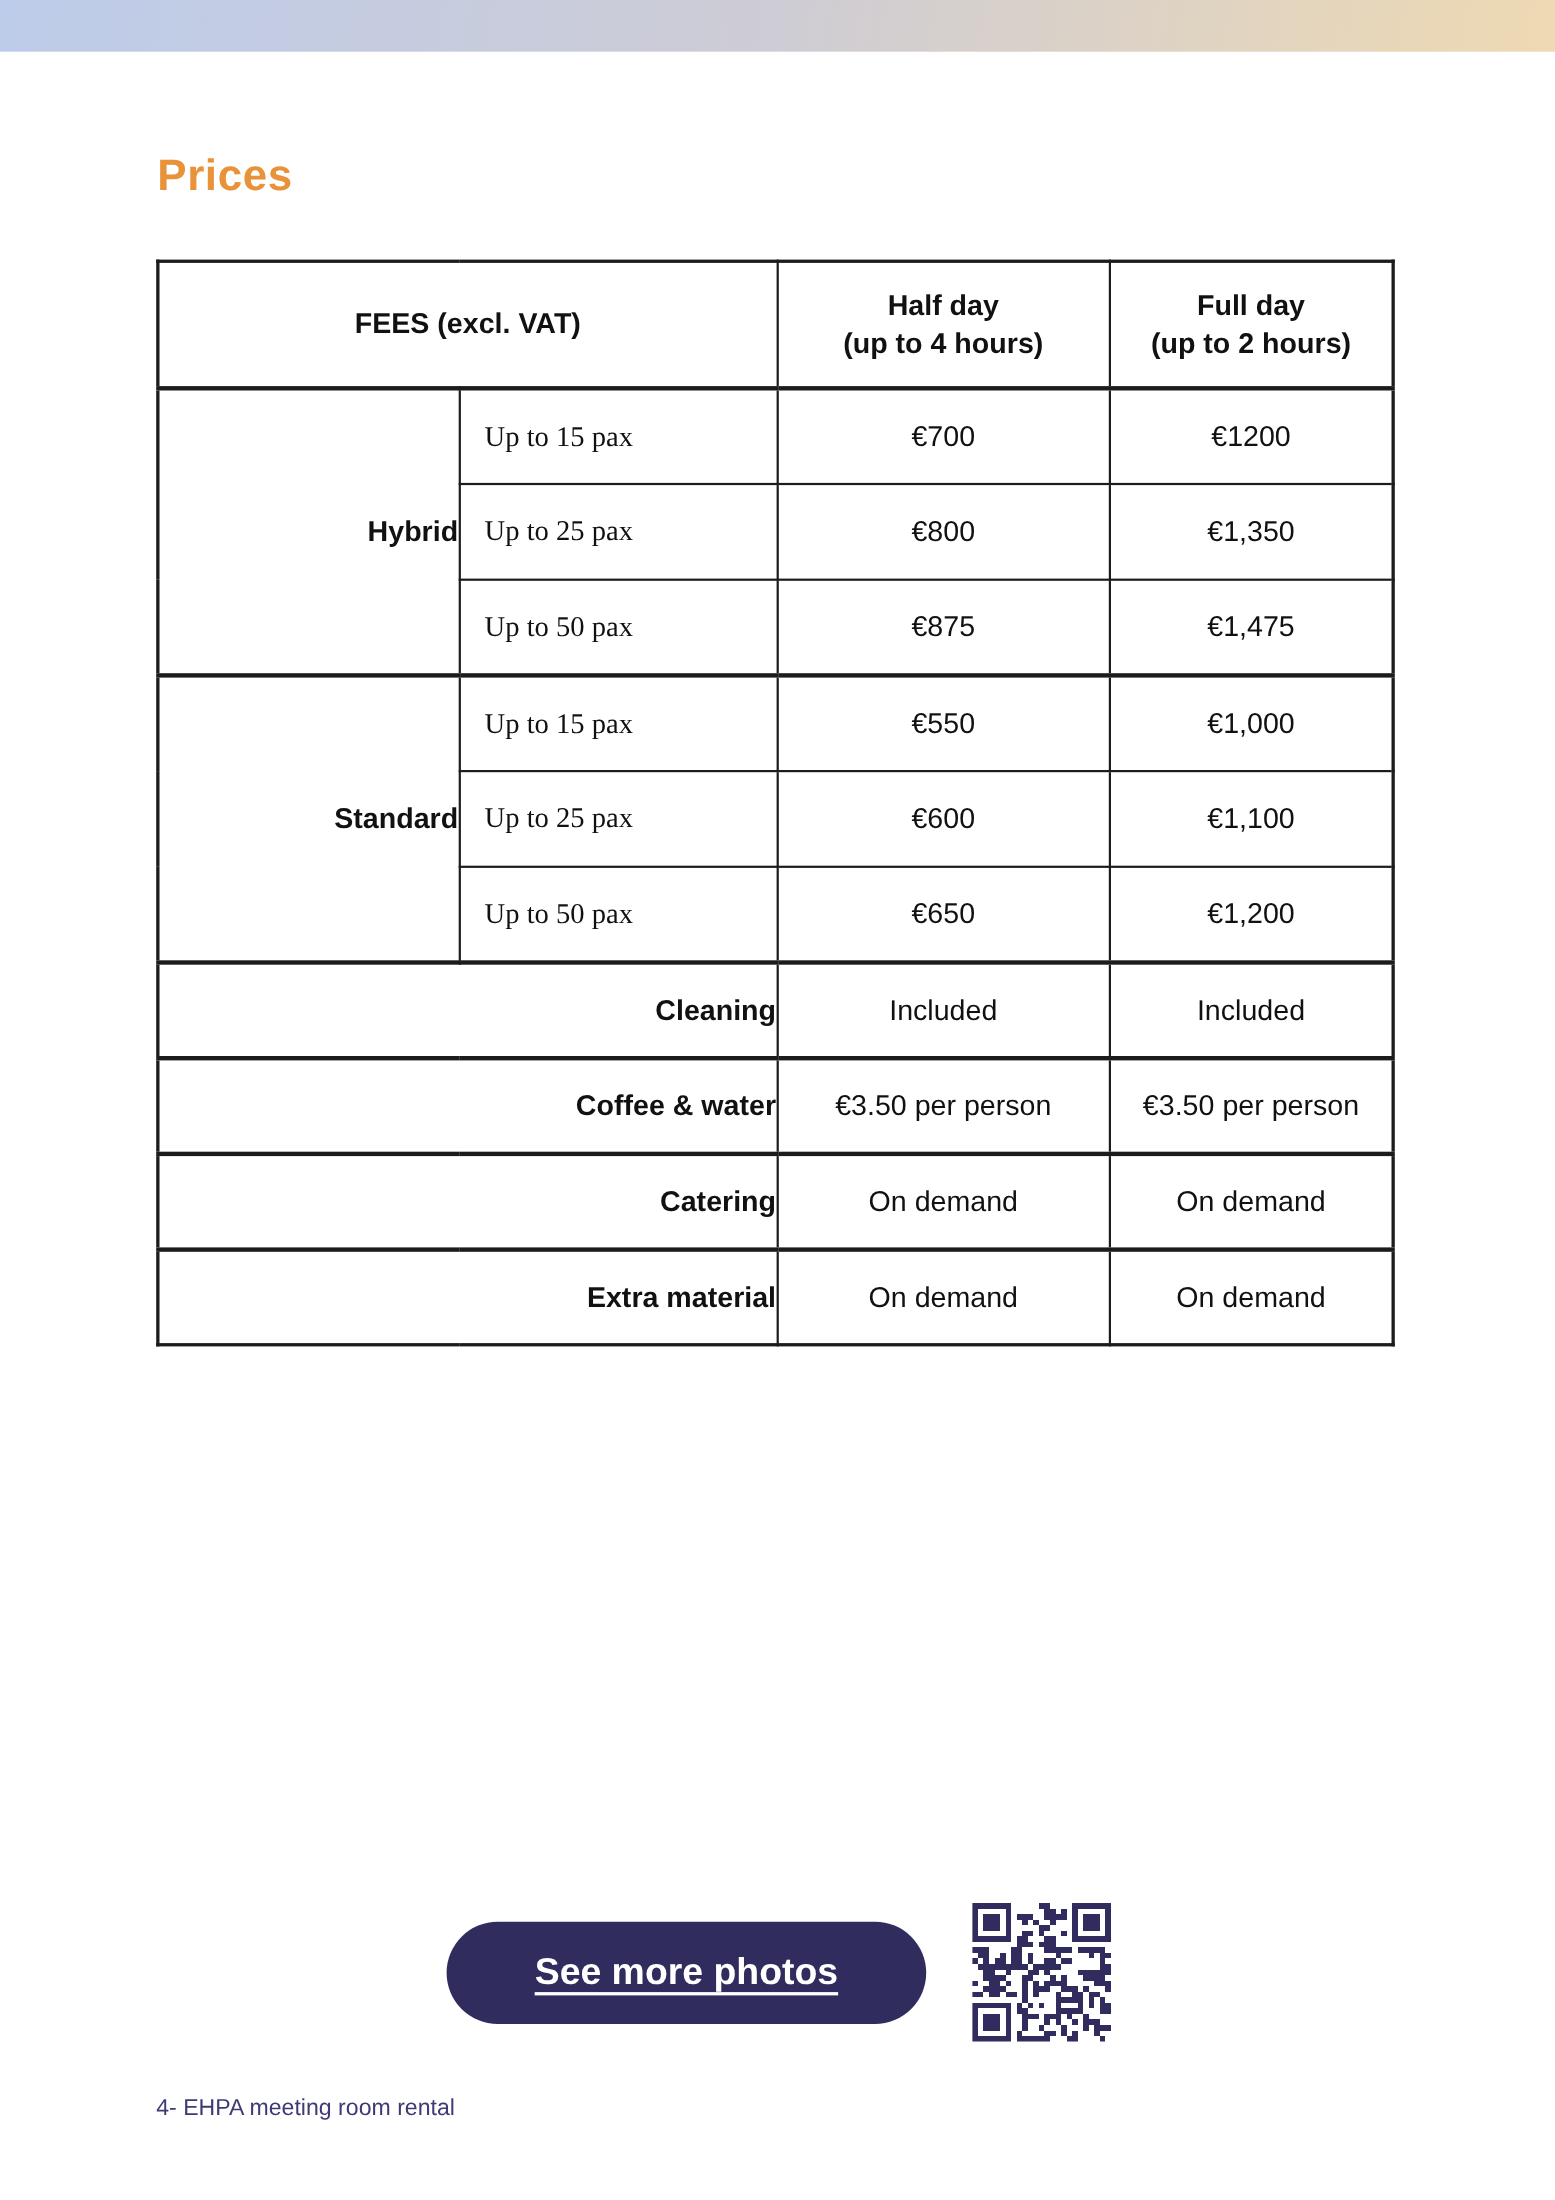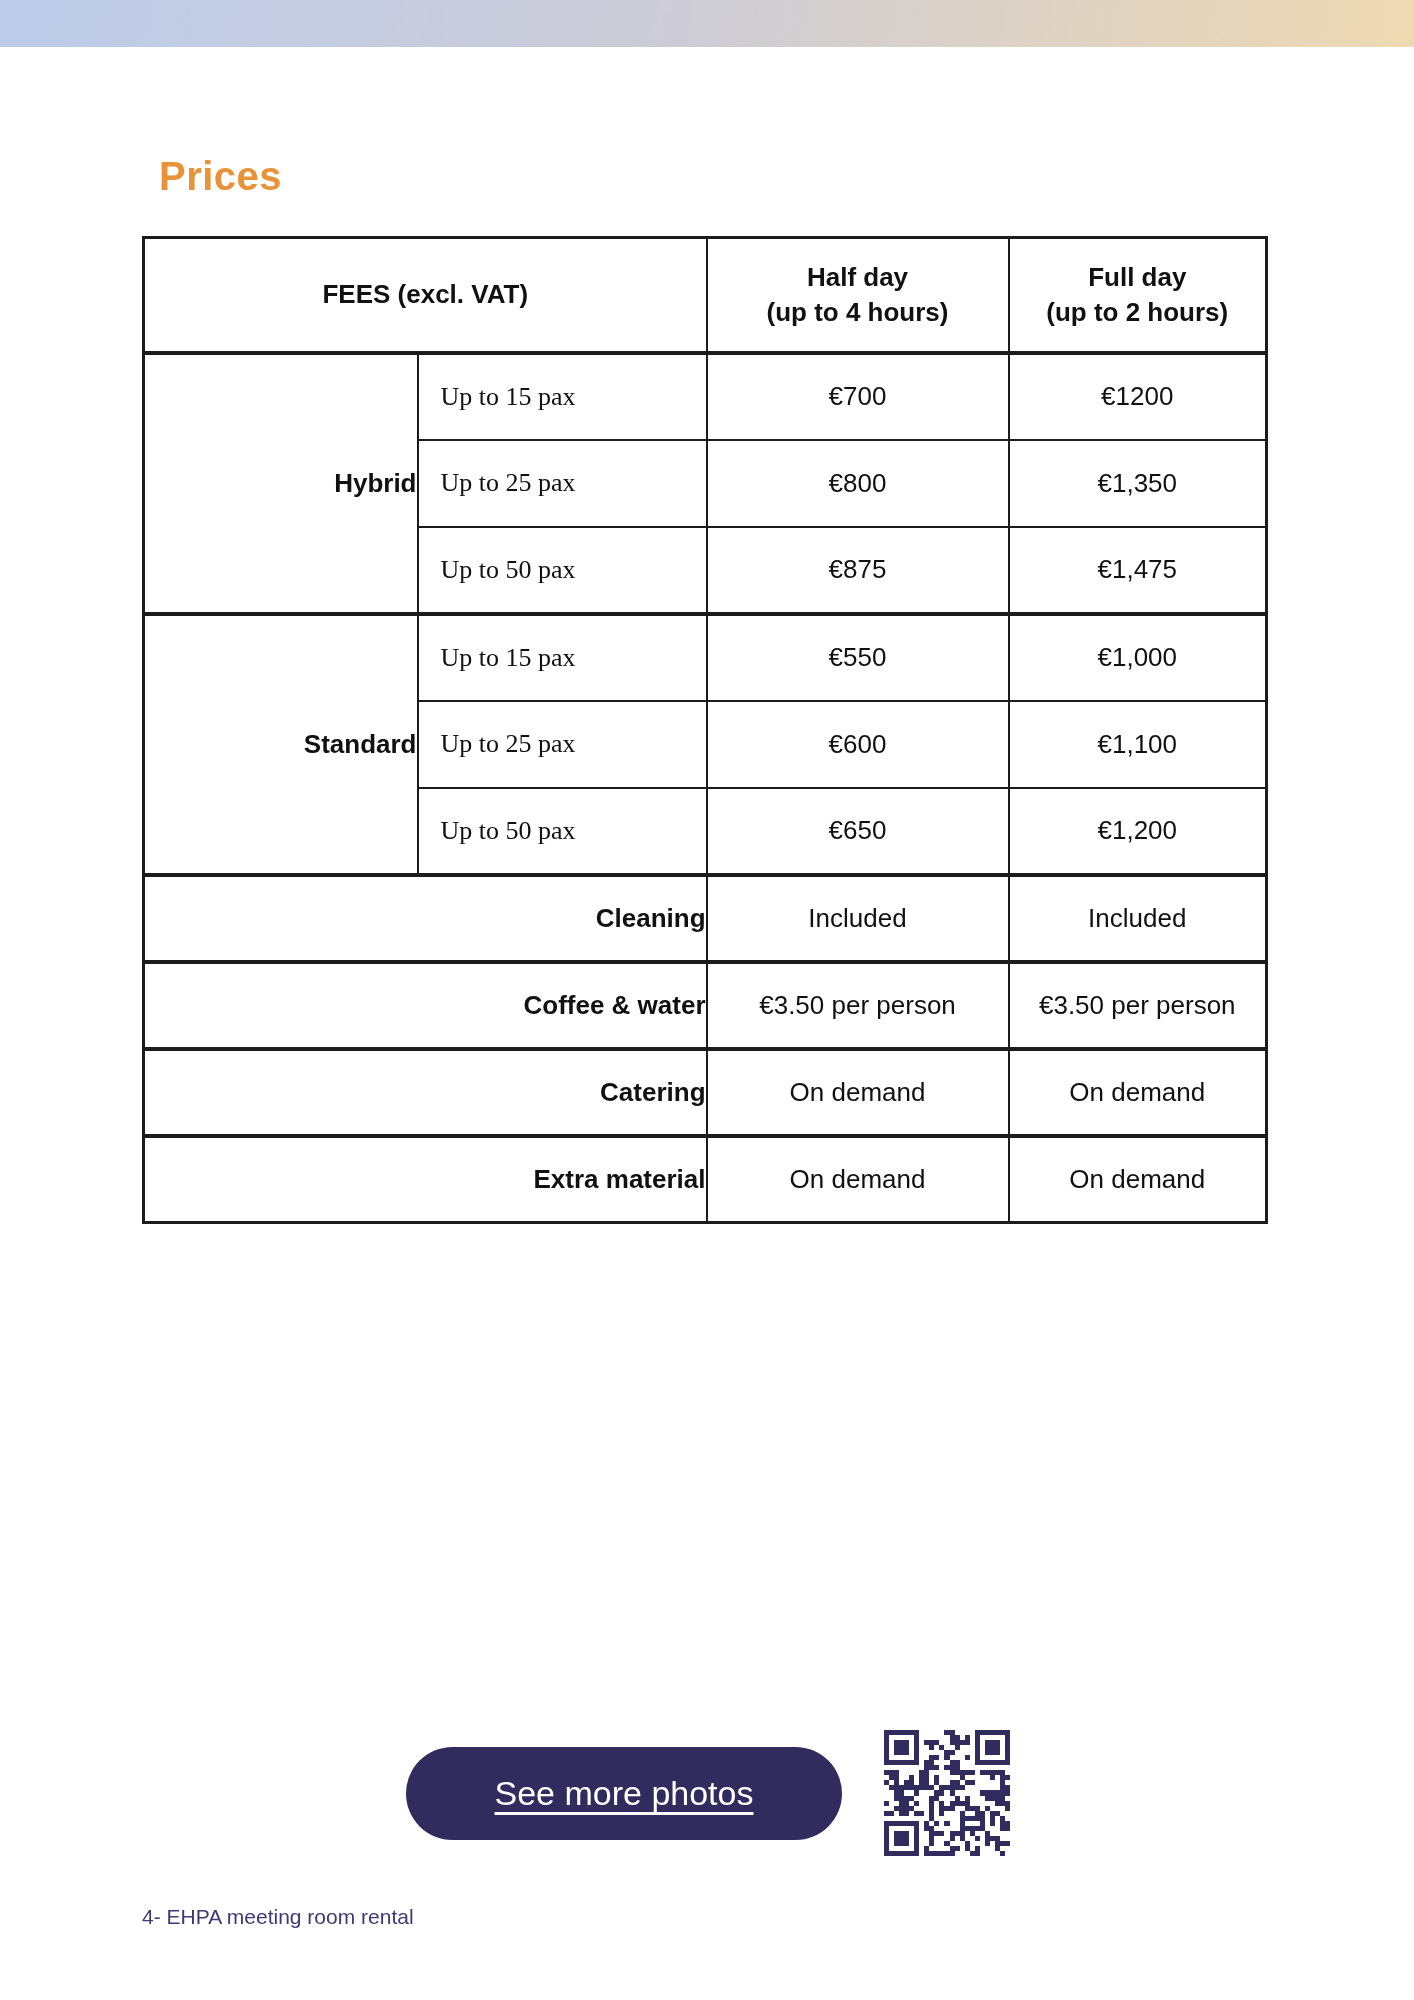--- a/index.html
+++ b/index.html
@@ -18,21 +18,21 @@
     position:relative;
     width:1414px;height:2000px;
     background:#ffffff;
     overflow:hidden;
   }
   .banner{
     position:absolute;left:0;top:0;width:1414px;height:47px;
     background:linear-gradient(100deg,var(--banner-blue) 0%,#cdccd6 48%,var(--banner-tan) 100%);
   }
   .title{
-    position:absolute;left:143px;top:138px;margin:16px;
+    position:absolute;left:143px;top:138px;margin:0;
     font-size:40px;font-weight:bold;color:var(--accent-orange);
     letter-spacing:0.5px;
   }
   table.fees-table{
     position:absolute;left:142px;top:236px;
     width:1123px;border-collapse:collapse;table-layout:fixed;
     border:3px solid var(--table-border);
     color:#111111;
   }
   .fees-table td{
@@ -59,21 +59,21 @@
   .note{
     position:absolute;left:143px;top:1278px;width:1150px;margin:0;
     font-size:29px;line-height:45px;color:var(--note-navy);
     white-space:pre-line;
   }
   .note b{font-weight:bold;}
   .cta{
     position:absolute;left:406px;top:1747px;width:436px;height:93px;
     background:var(--navy);border-radius:47px;
     display:flex;align-items:center;justify-content:center;
-    color:#ffffff;font-size:34px;font-weight:normal;
+    color:#ffffff;font-size:34px;font-weight:bold;
     text-decoration:underline;text-underline-offset:7px;text-decoration-thickness:3px;
     cursor:pointer;
   }
   .qr{
     position:absolute;left:884px;top:1730px;width:126px;height:126px;
   }
   .qr svg{width:100%;height:100%;shape-rendering:crispEdges;display:block;}
   .footer{
     position:absolute;left:142px;top:1905px;
     font-size:21px;color:var(--footer-navy);

